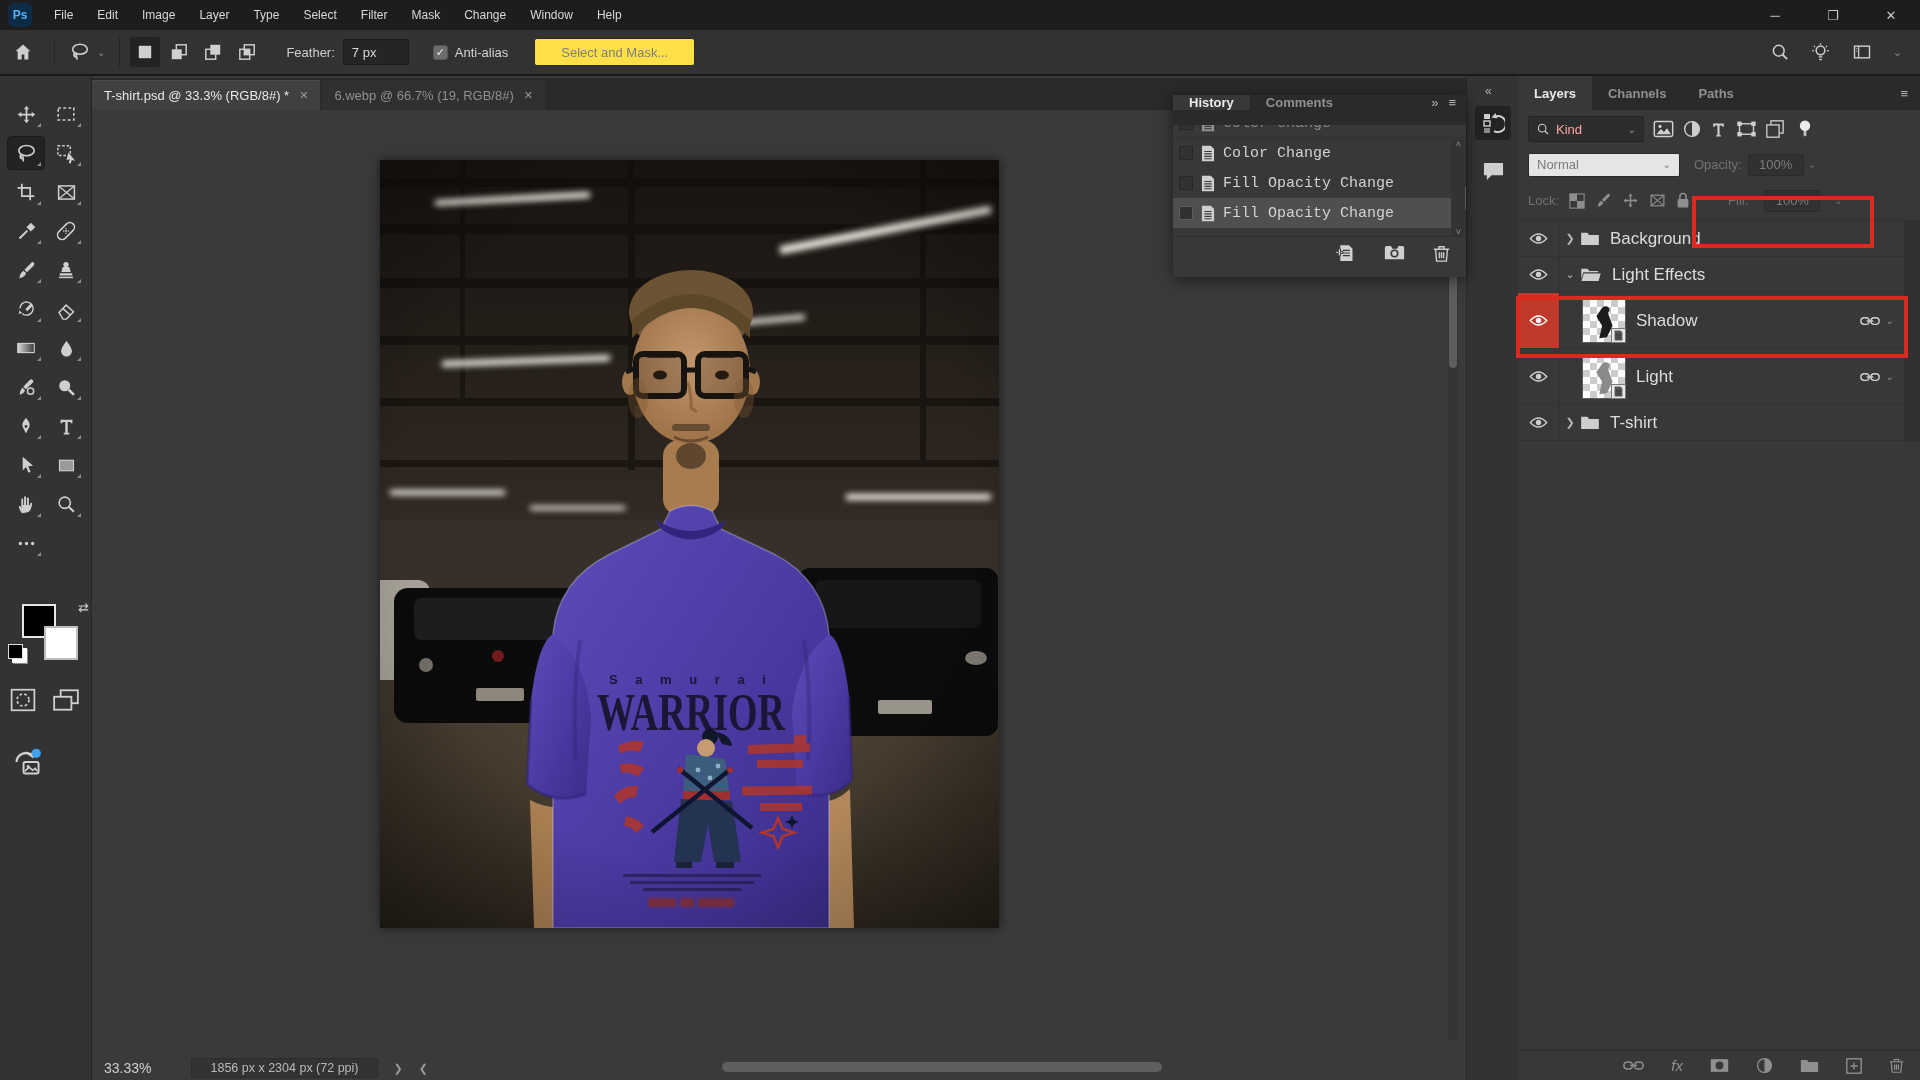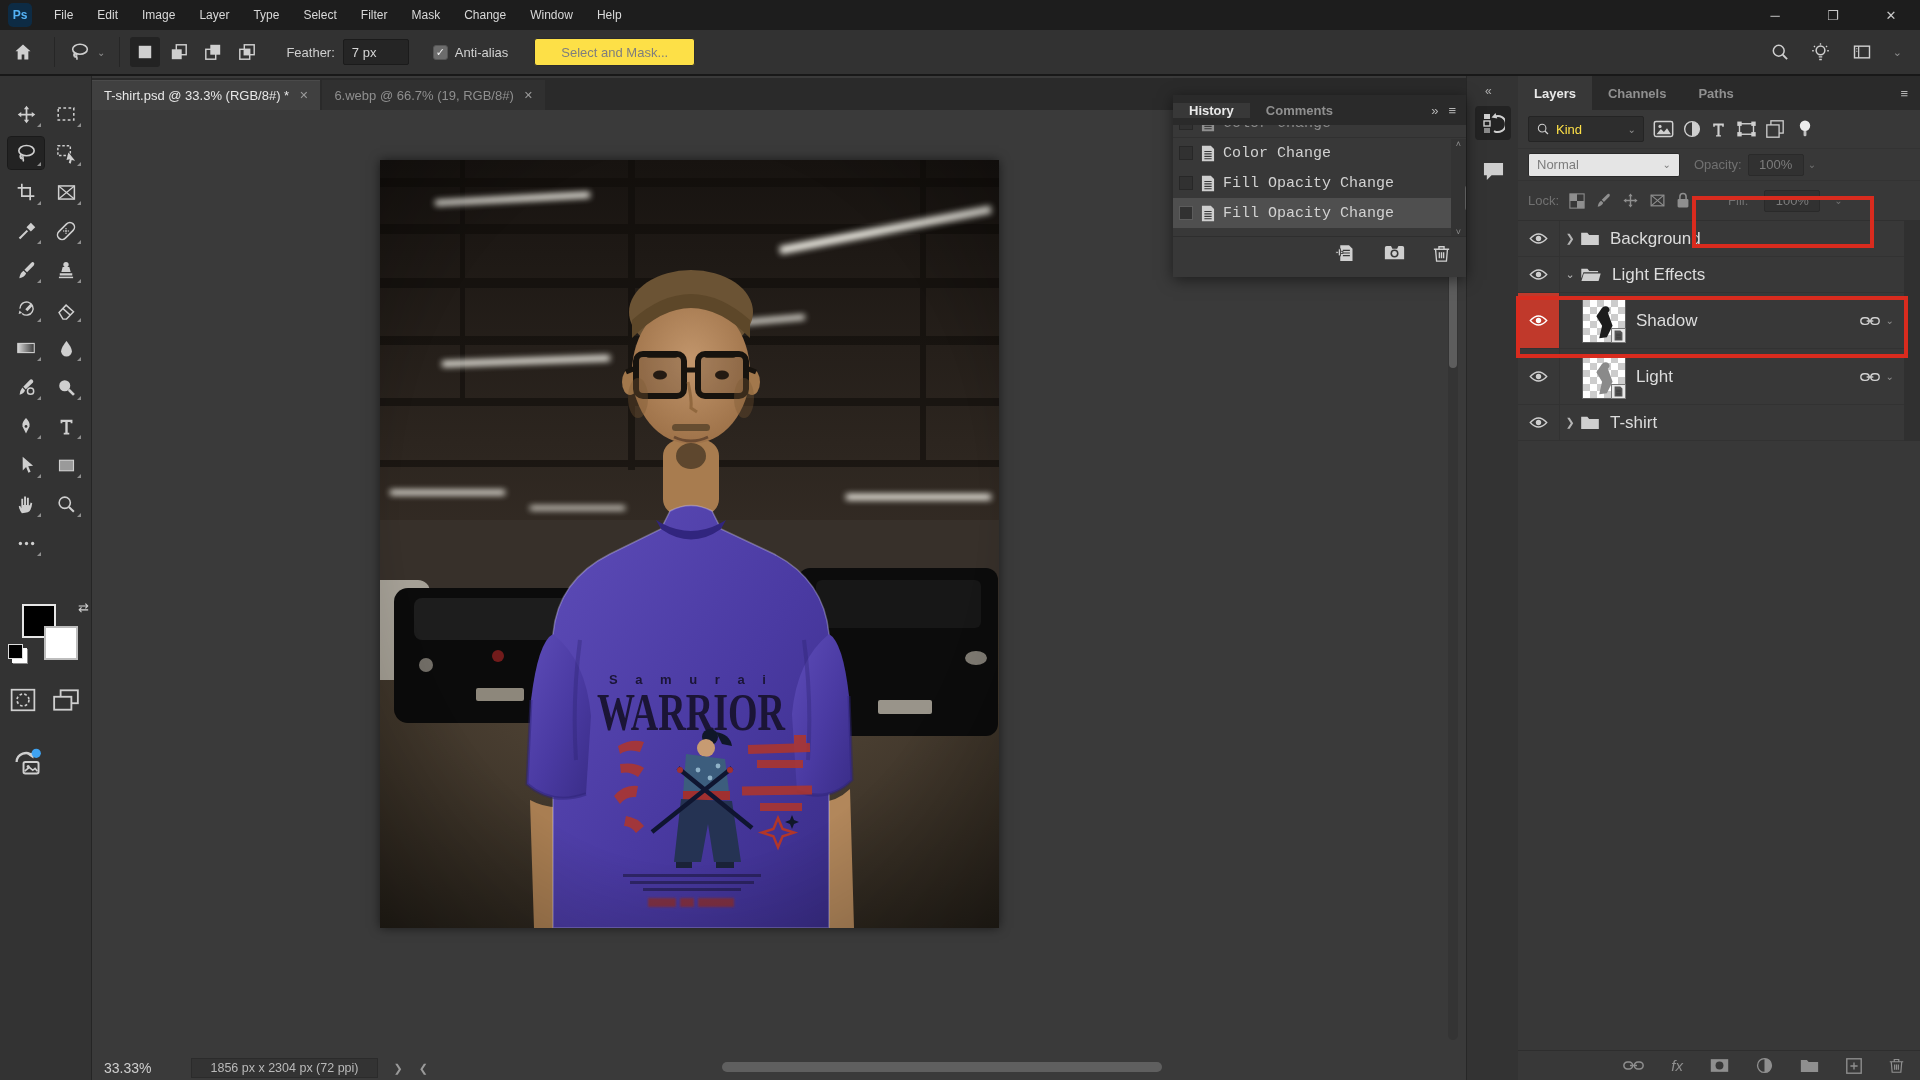--- a/index.html
+++ b/index.html
@@ -64,21 +64,21 @@
   
   #statusbar{left:92px;top:1056px;width:1374px;height:24px;background:#3a3a3a;display:flex;align-items:center;}
   #zoom-level{margin-left:12px;color:#cfcfcf;font-size:14px;}
   #docinfo{margin-left:40px;height:20px;padding:0 18px;background:#333;border:1px solid #2b2b2b;color:#b9b9b9;
     font-size:12.5px;display:flex;align-items:center;}
   .statchev{color:#9a9a9a;font-size:11px;margin-left:16px;}
   #hthumb{position:absolute;left:630px;top:6px;width:440px;height:10px;background:#5f5f5f;border-radius:5px;}
 
   
   #historypanel{left:1173px;top:95px;width:293px;height:182px;background:#383838;box-shadow:0 3px 14px rgba(0,0,0,.5);z-index:20;}
-  #hist-tabs{height:30px;background:#2a2a2a;display:flex;align-items:center;}
+  #hist-tabs{height:30px;background:#2a2a2a;display:flex;align-items:flex-start;}
   .ptab{padding:0 16px;display:flex;align-items:center;font-size:13px;}
   .ptab.active{background:#383838;color:#e9e9e9;font-weight:bold;}
   .ptab.inactive{color:#909090;font-weight:bold;}
   #hist-tabicons{margin-left:auto;display:flex;align-items:center;gap:10px;padding-right:10px;color:#b5b5b5;}
   #hist-list{position:relative;height:112px;overflow:hidden;border-bottom:1px solid #2e2e2e;}
   .hrow{height:30px;display:flex;align-items:center;gap:8px;padding-left:6px;}
   .hrow .well{width:14px;height:14px;background:#313131;border:1px solid #272727;}
   .hrow.selected{background:#4f4f4f;}
   .hrow.faded{color:#8a8a8a;}
   .hlabel{font-size:15px;color:#d2d2d2;font-family:Liberation Mono, monospace;}
@@ -837,21 +837,21 @@
     <div class="ptab active">Layers</div>
     <div class="ptab inactive">Channels</div>
     <div class="ptab inactive">Paths</div>
     <div class="menu-ico">≡</div>
   </div>
   <div id="filter-row">
     <div id="kindbox">
       <svg class="ico" width="14" height="14">
           <use href="#i-search"></use>
         </svg>
-      <span style="color:#fde047;">Kind</span>
+      <span style="color:#fca5a5;">Kind</span>
       <span class="dim" style="margin-left:auto;font-size:10px;">⌄</span>
     </div>
     <svg class="ico" width="21" height="18">
         <use href="#i-imgf"></use>
       </svg>
     <svg class="ico" width="18" height="18">
         <use href="#i-adjust"></use>
       </svg>
     <svg class="ico" width="17" height="17">
         <use href="#t-type"></use>

